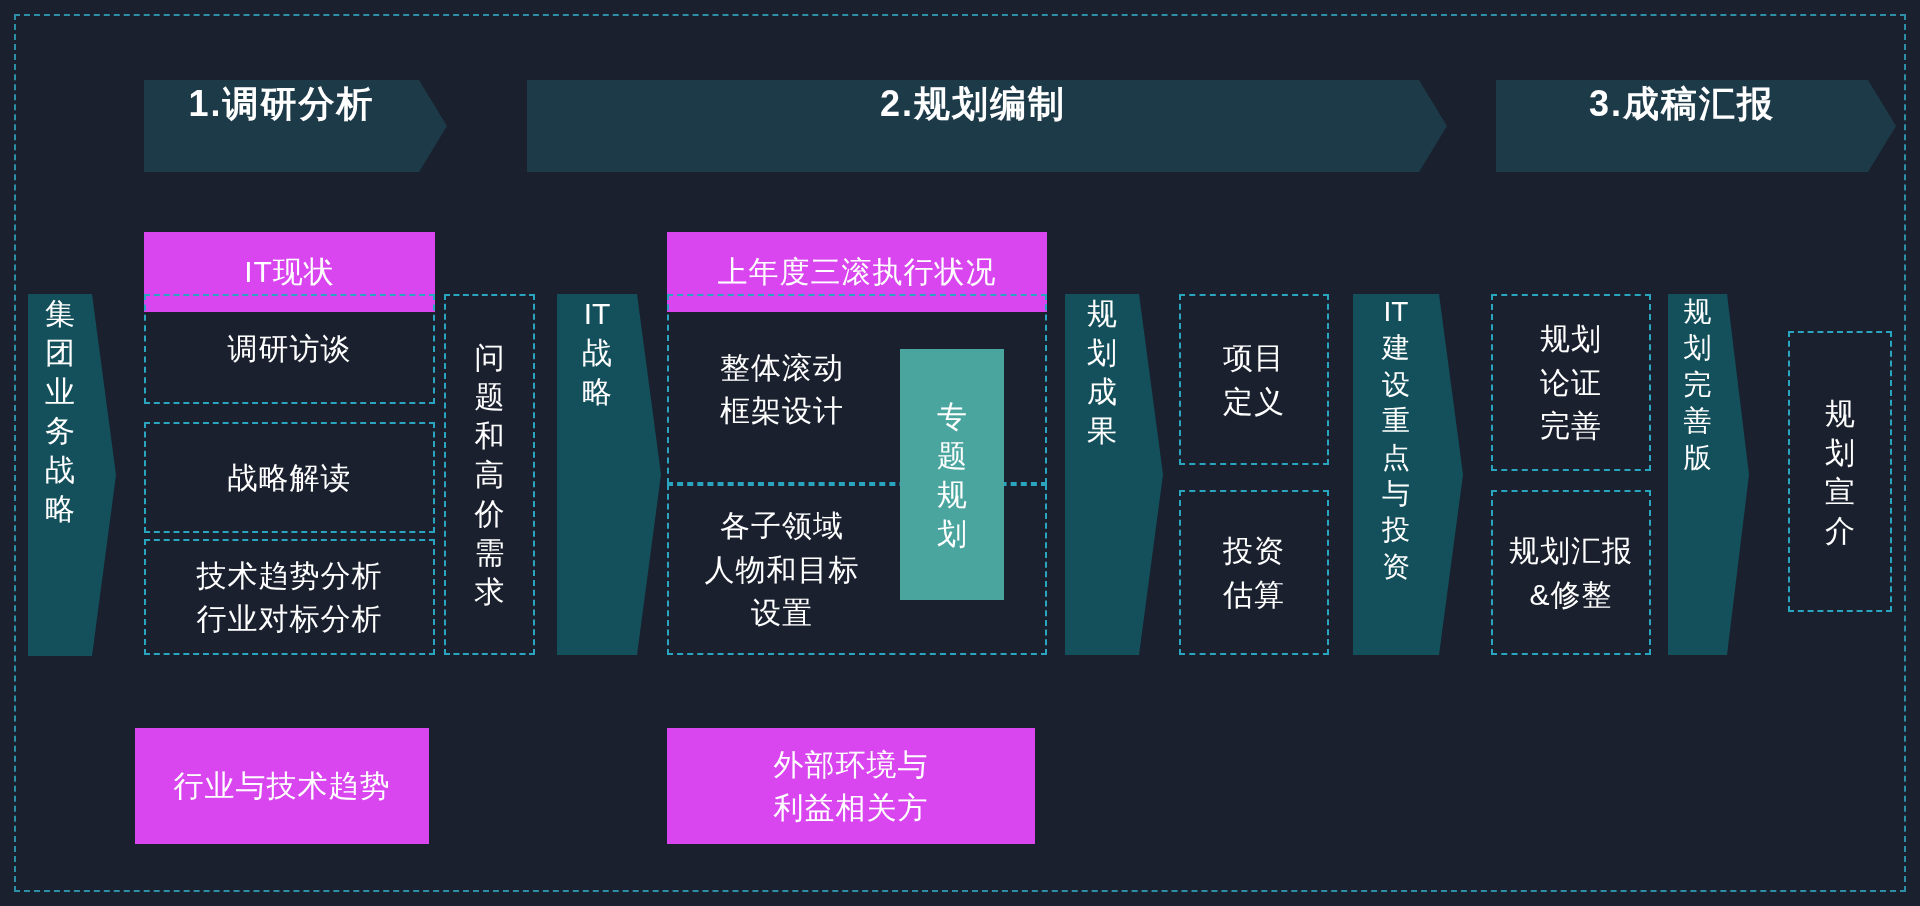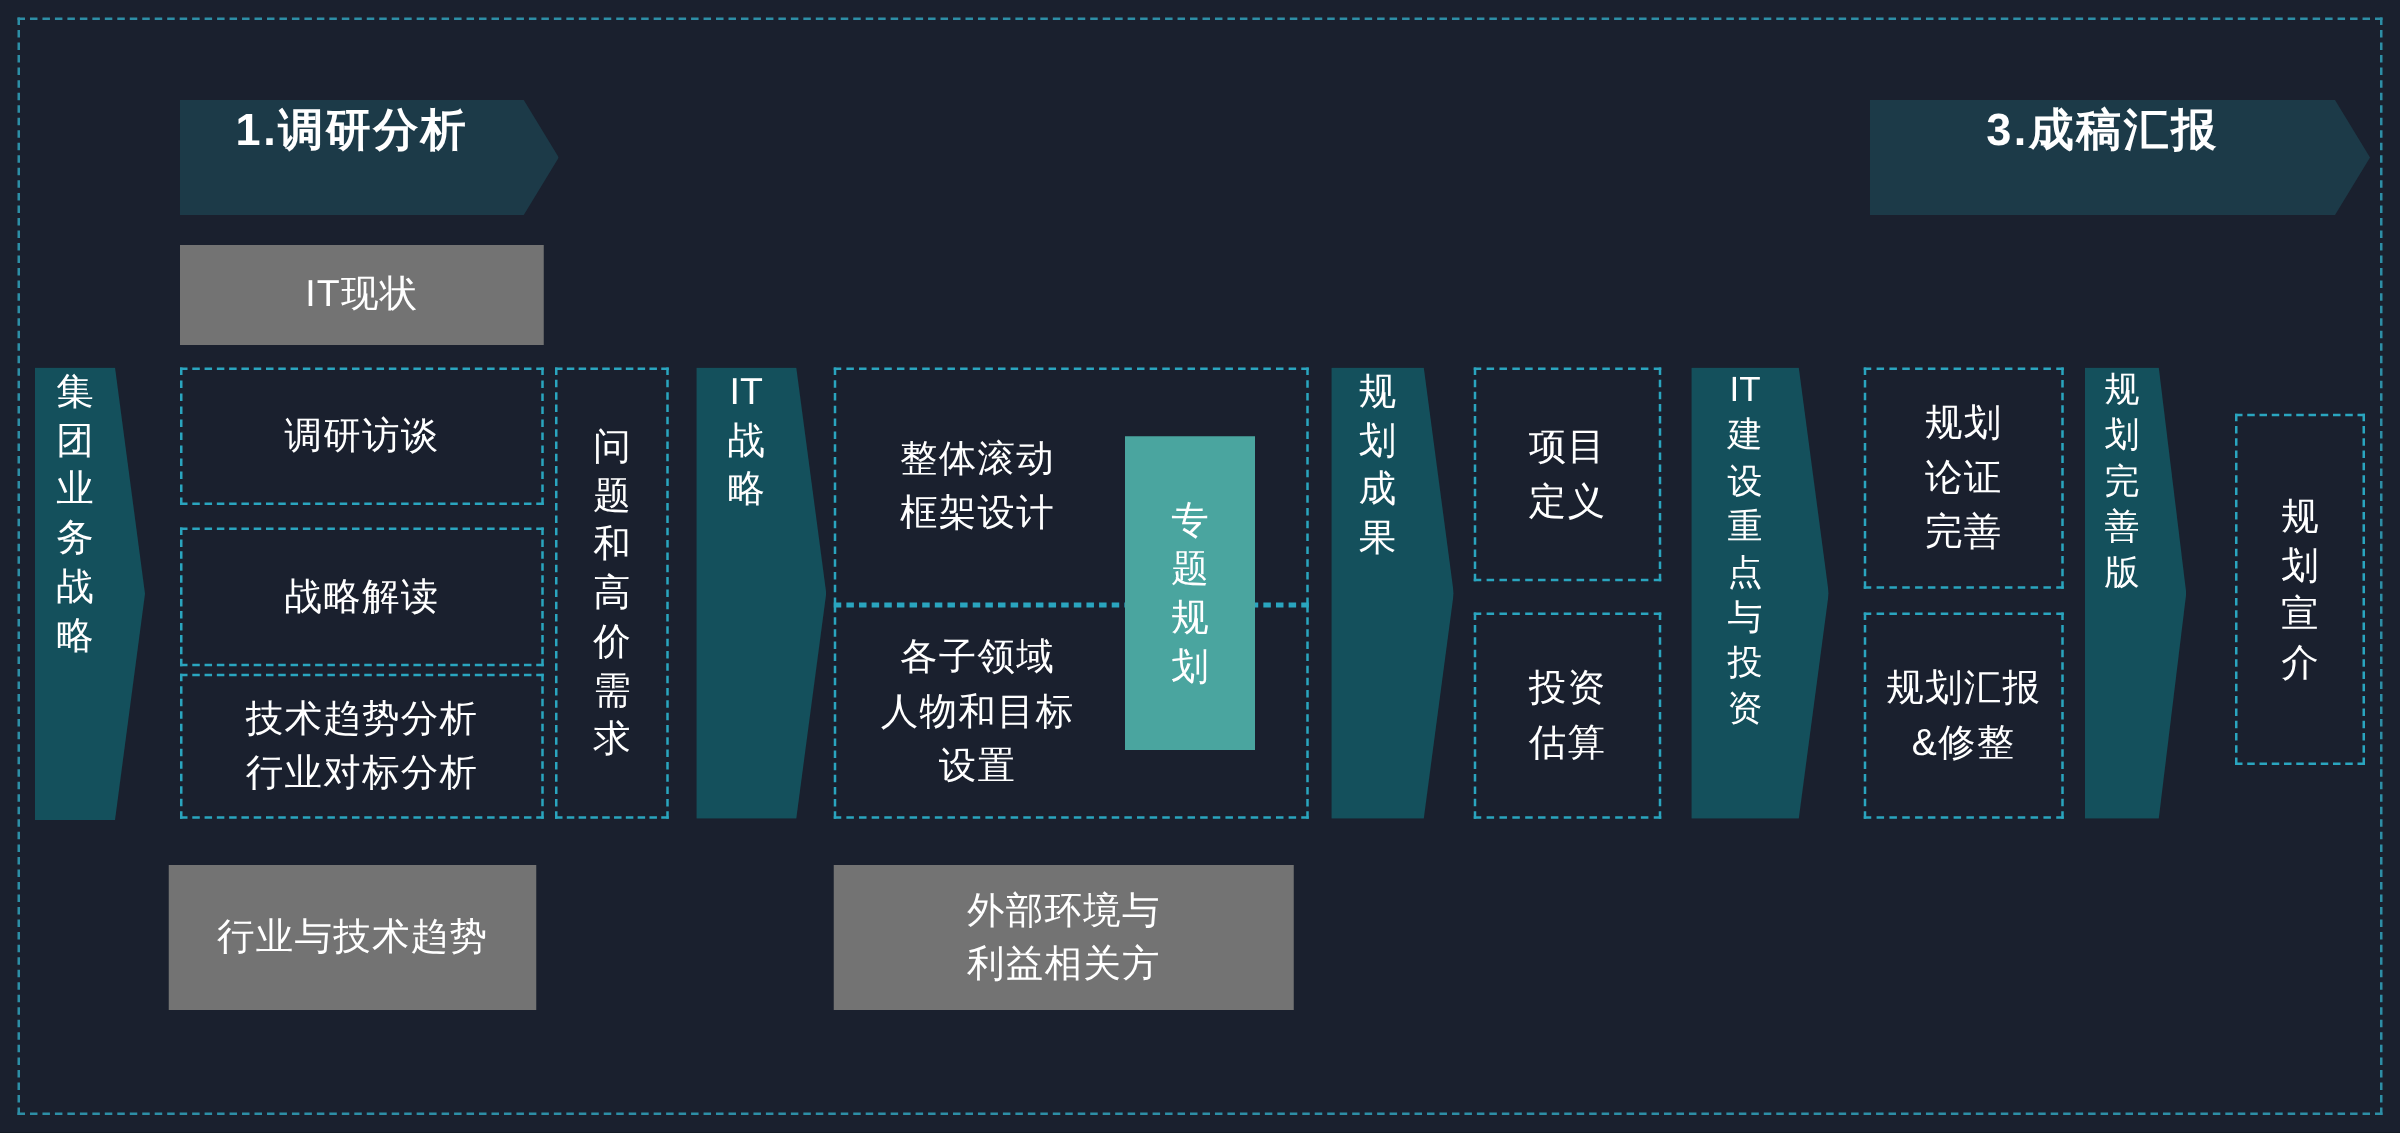--- a/index.html
+++ b/index.html
@@ -12,23 +12,23 @@
     border:2px dashed #2d8ea6;pointer-events:none;
   }
   .banner{
     position:absolute;top:80px;height:92px;background:#1c3a48;
     clip-path:polygon(0 0,calc(100% - 28px) 0,100% 50%,calc(100% - 28px) 100%,0 100%);
     display:flex;align-items:flex-start;justify-content:center;
     padding-right:28px;box-sizing:border-box;
     font-size:36px;font-weight:bold;letter-spacing:2px;
   }
   .solid-box{
-    position:absolute;background:#737373;display:flex;flex-direction:column;
+    position:absolute;background:#d946ef;display:flex;flex-direction:column;
     align-items:center;justify-content:center;font-size:30px;text-align:center;
-    line-height:1.45;letter-spacing:1px;
+    line-height:1.45;letter-spacing:1px;margin-top:36px;
   }
   .dashed-box{
     position:absolute;border:2px dashed #2aa5bf;box-sizing:border-box;
     display:flex;flex-direction:column;align-items:center;justify-content:center;
     font-size:30px;text-align:center;line-height:1.45;letter-spacing:1px;
   }
   .v-arrow{
     position:absolute;background:#14505c;
     clip-path:polygon(0 0,calc(100% - 24px) 0,100% 50%,calc(100% - 24px) 100%,0 100%);
     display:flex;align-items:flex-start;justify-content:center;
@@ -49,20 +49,23 @@
 </style>
 </head>
 <body>
 
 <div class="canvas">
 
   <div class="frame"></div>
 
   <div class="banner" style="left:144px;width:303px;">
     <span>1.调研分析</span>
+  </div>
+  <div class="banner" style="left:527px;width:920px;">
+    <span>2.规划编制</span>
   </div>
   <div class="banner" style="left:1496px;width:400px;">
     <span>3.成稿汇报</span>
   </div>
 
   <div class="v-arrow" style="left:28px;top:294px;width:88px;height:362px;">
     <div class="lines">
         <div>集</div>
         <div>团</div>
         <div>业</div>
@@ -104,20 +107,23 @@
   </div>
 
   <div class="v-arrow" style="left:557px;top:294px;width:104px;height:361px;">
     <div class="lines">
         <div>IT</div>
         <div>战</div>
         <div>略</div>
       </div>
   </div>
 
+  <div class="solid-box" style="left:667px;top:196px;width:380px;height:80px;">
+    <span>上年度三滚执行状况</span>
+  </div>
   <div class="dashed-box offset-left" style="left:667px;top:294px;width:380px;height:190px;">
     <div class="lines">
         <div>整体滚动</div>
         <div>框架设计</div>
       </div>
   </div>
   <div class="dashed-box offset-left" style="left:667px;top:484px;width:380px;height:171px;align-items:center;">
     <div class="lines">
         <div>各子领域</div>
         <div>人物和目标</div>

